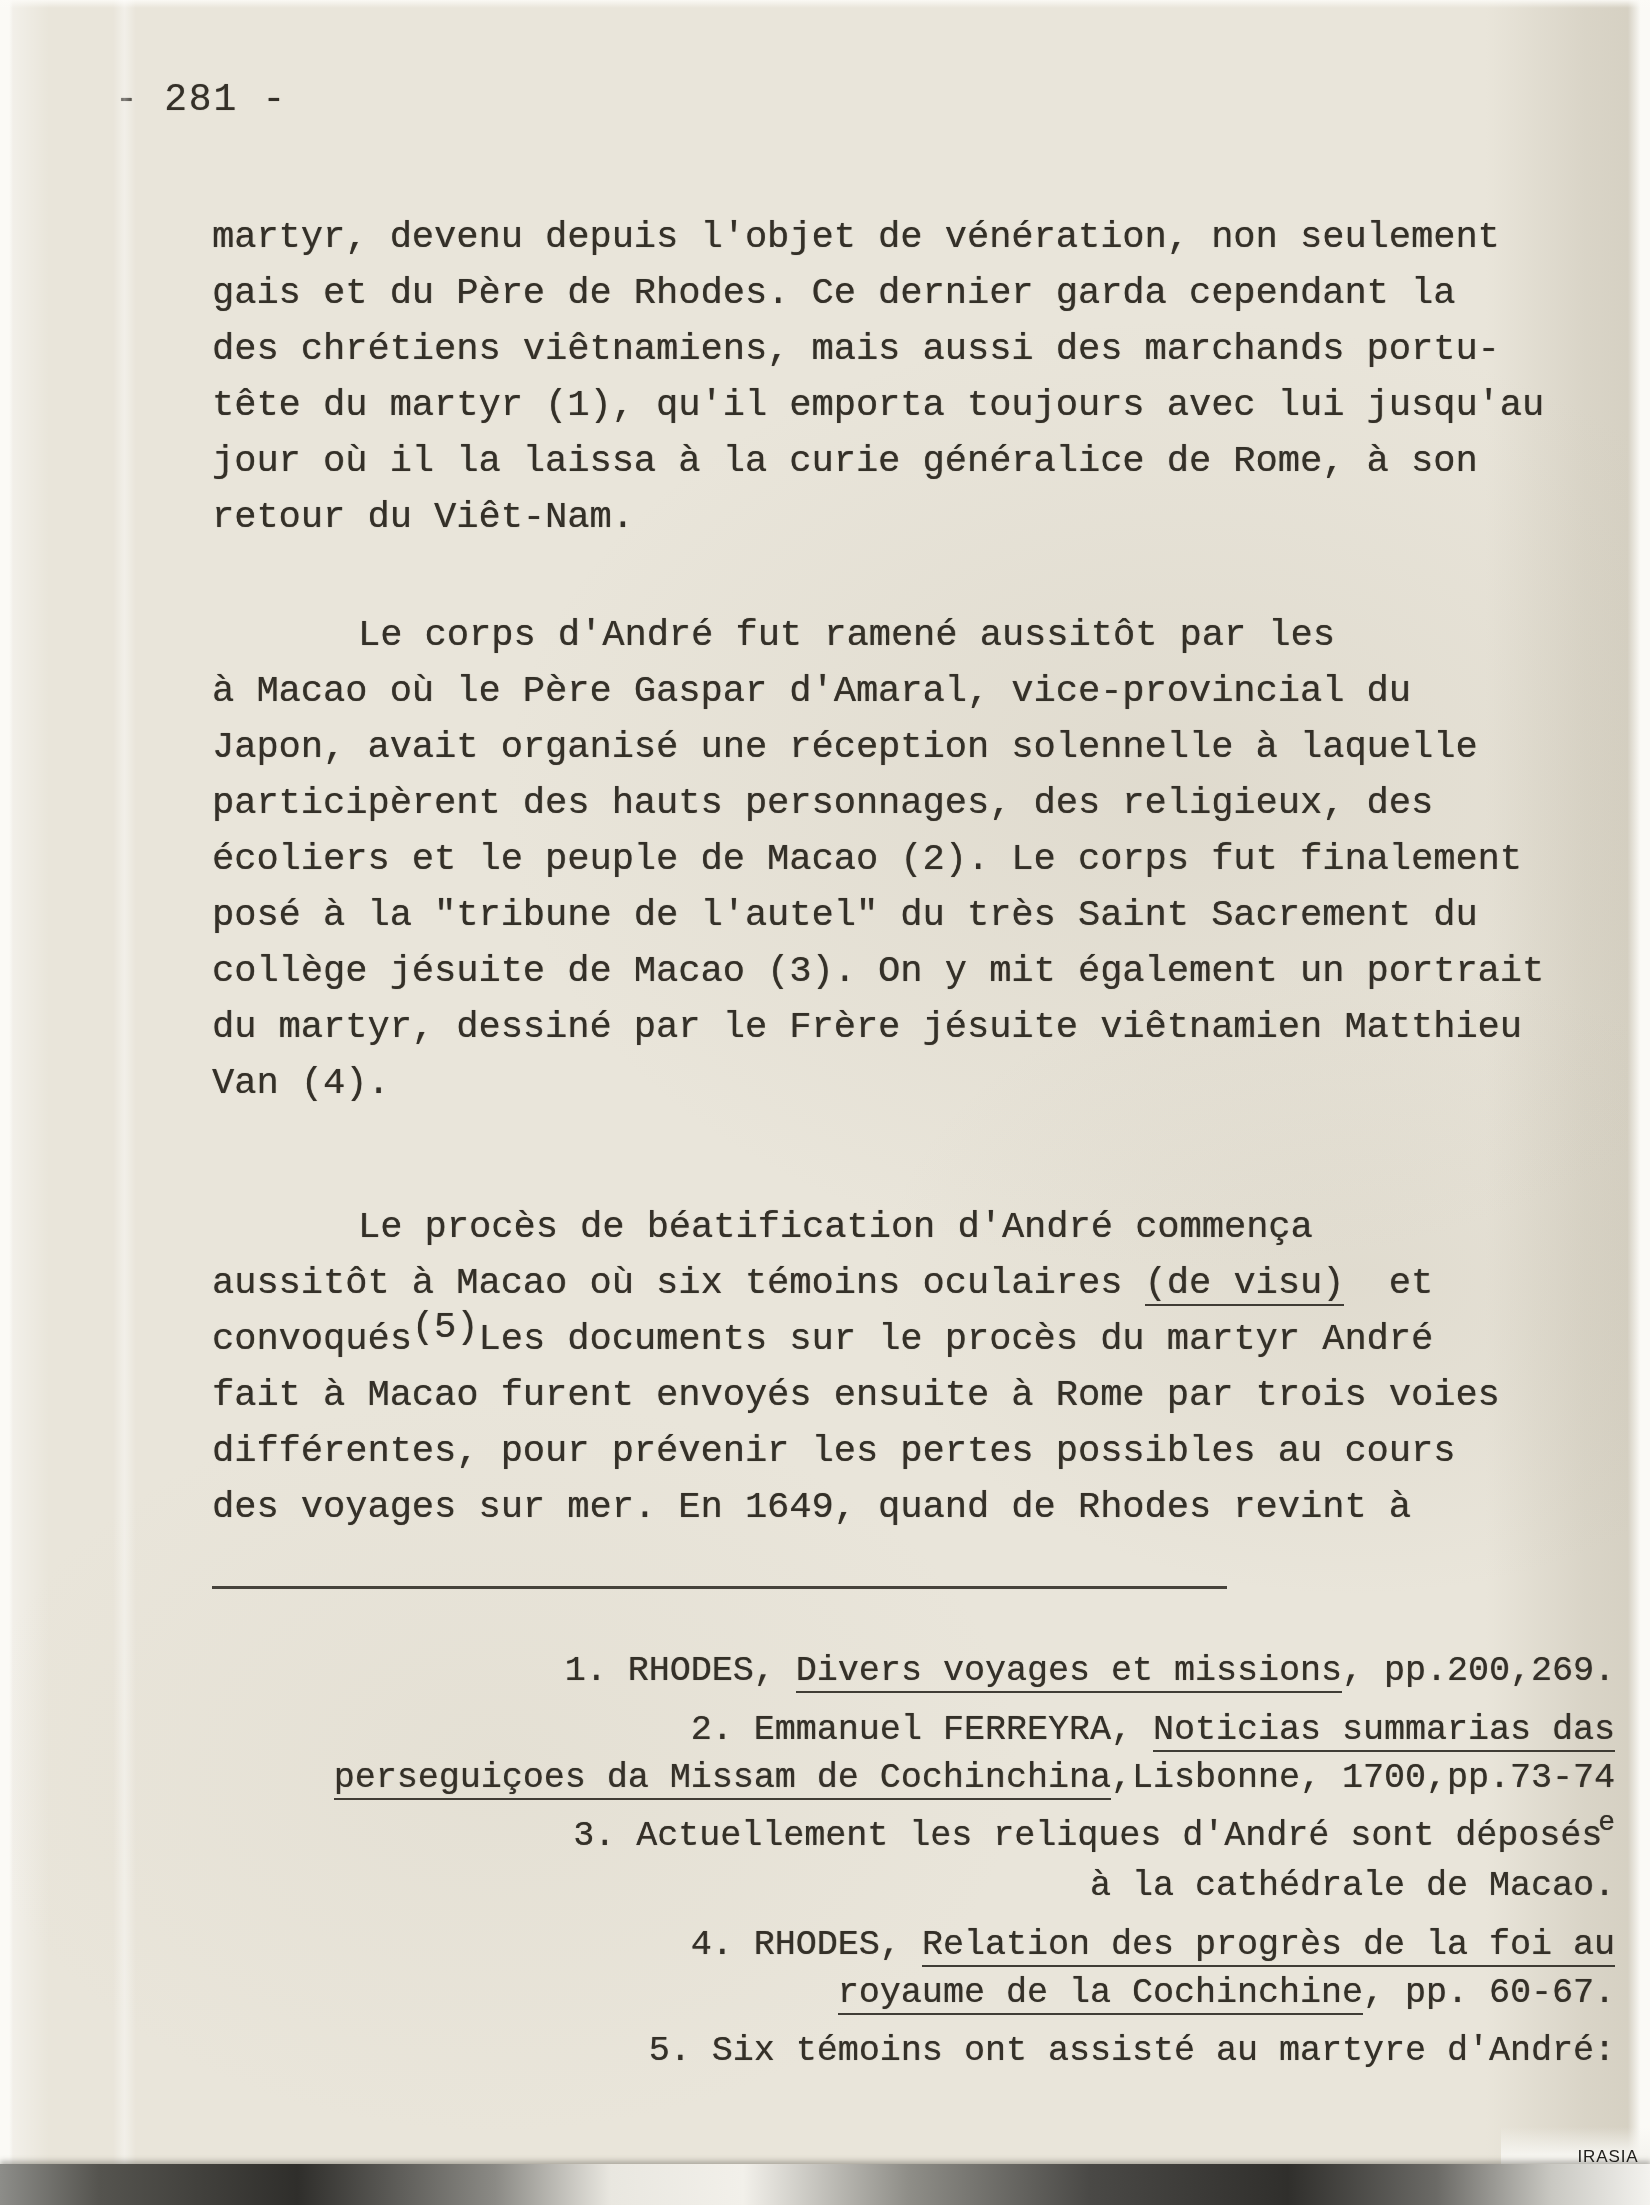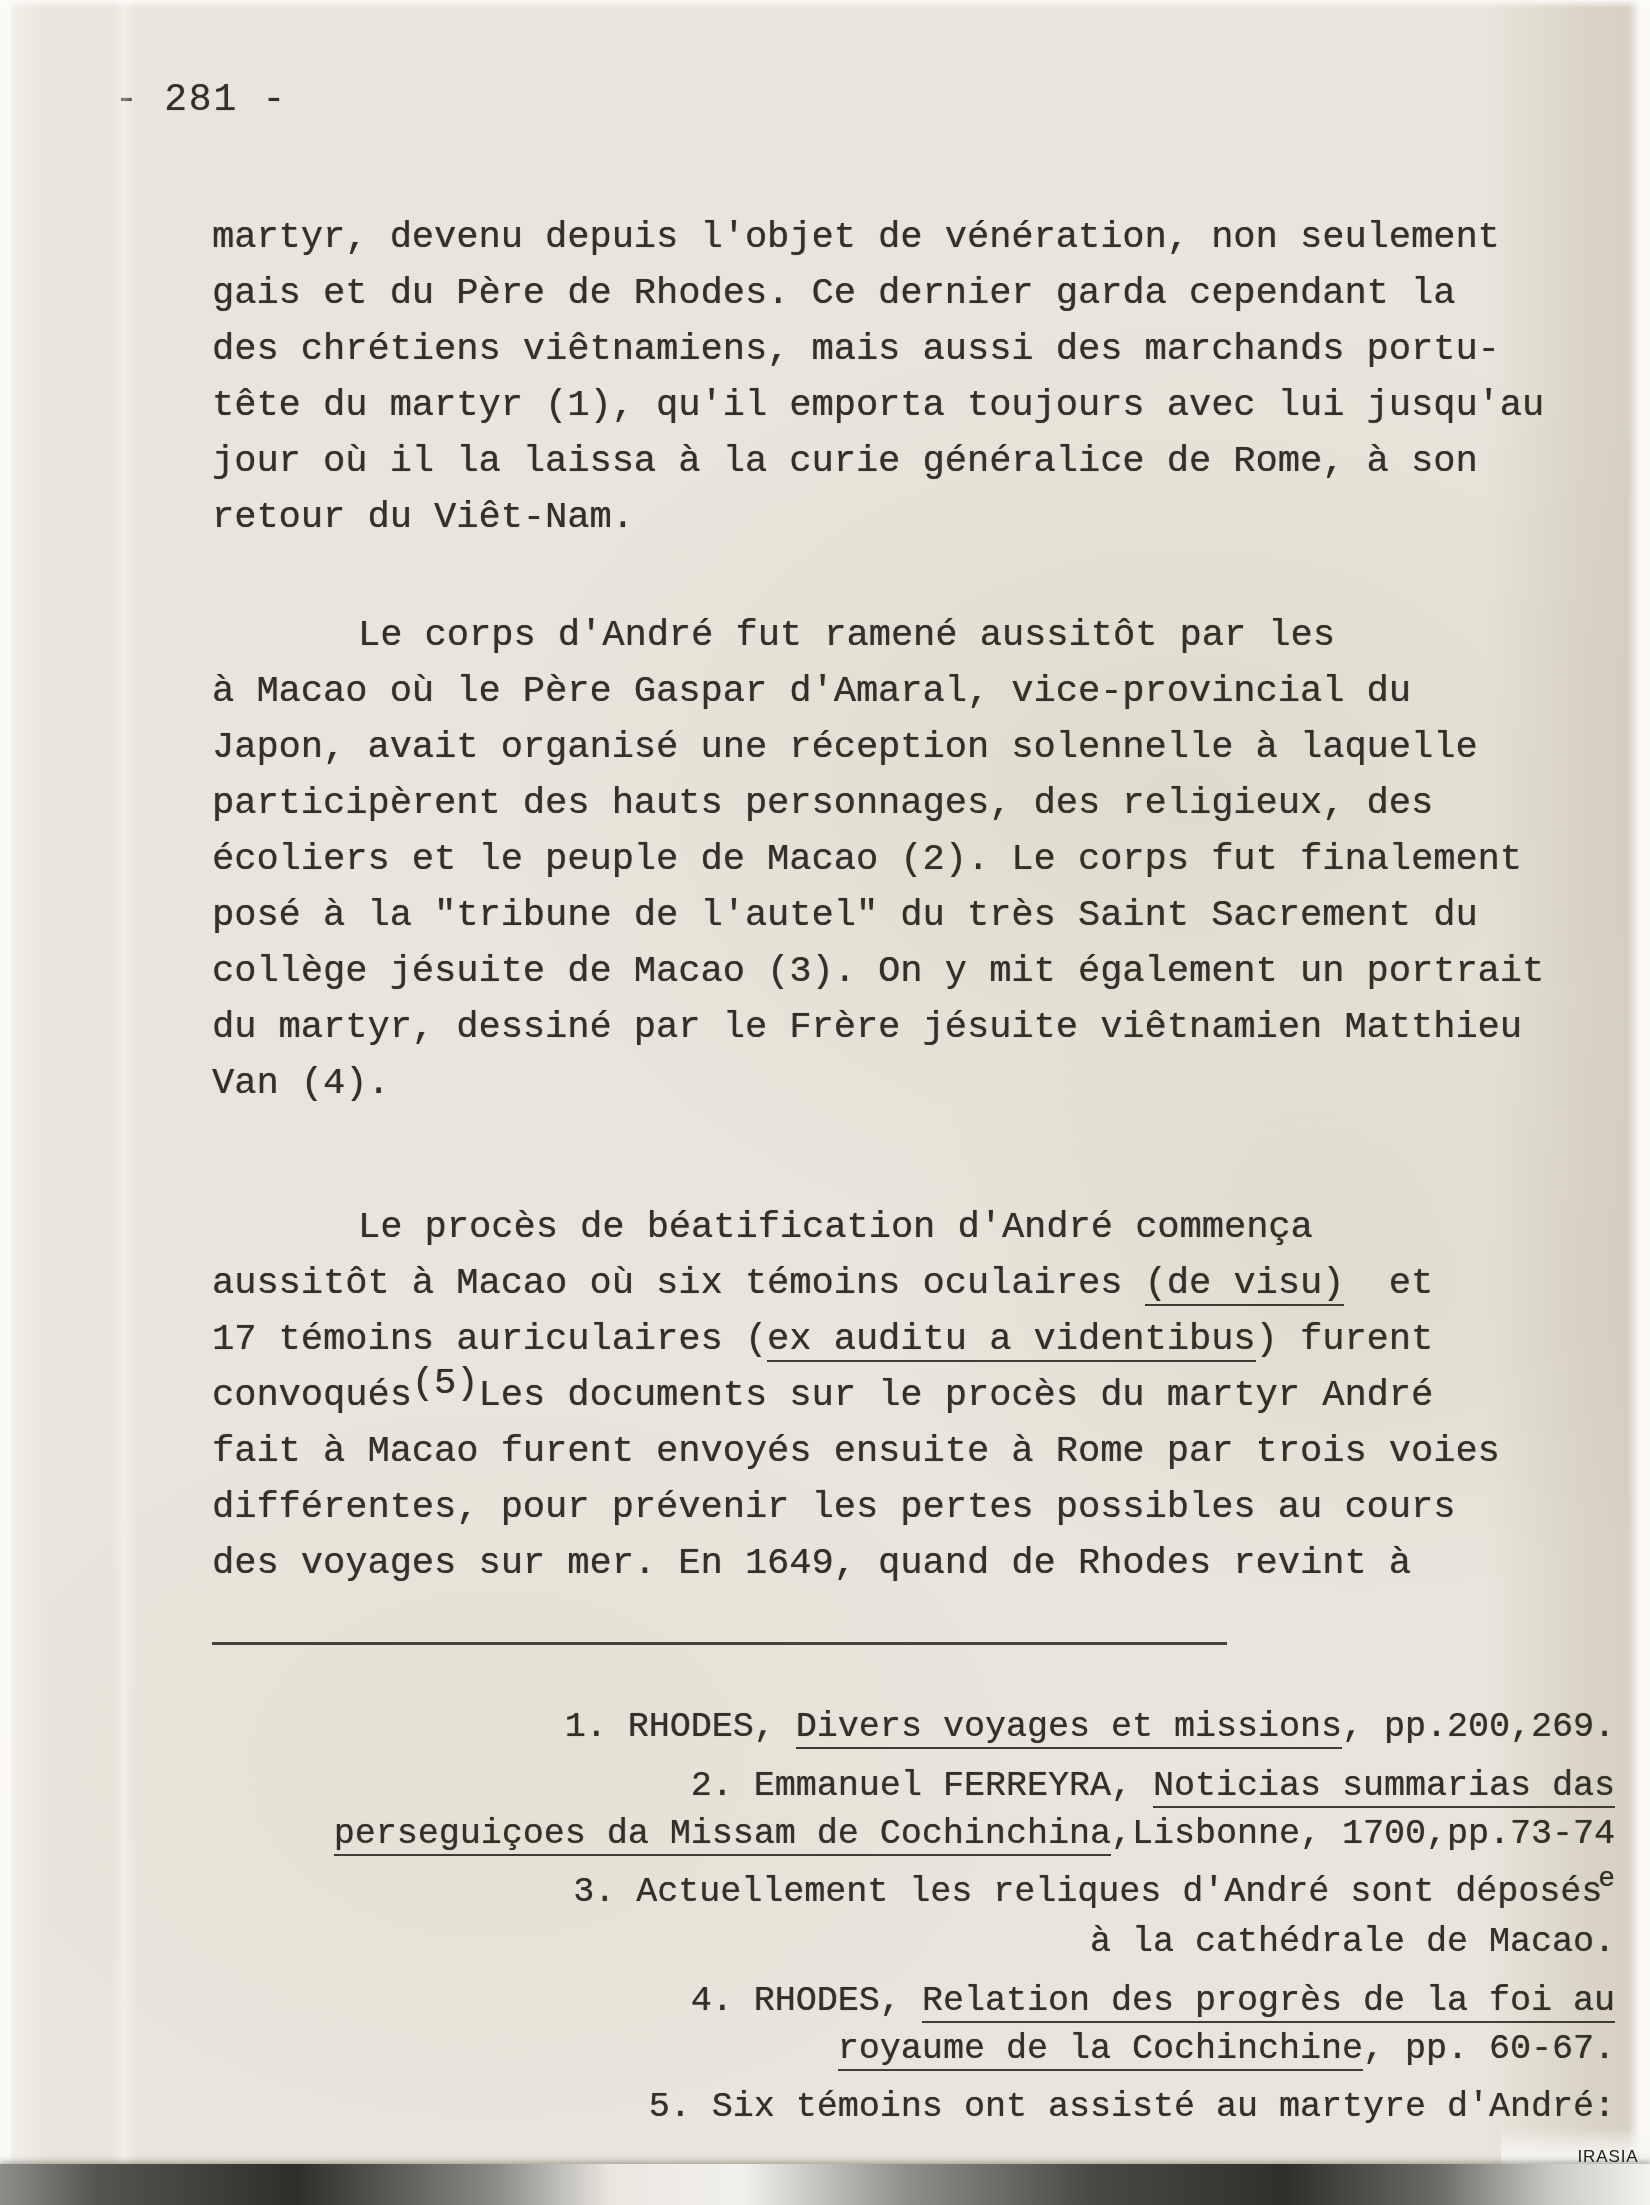--- a/index.html
+++ b/index.html
@@ -98,21 +98,20 @@
       <div class="line">écoliers et le peuple de Macao (2). Le corps fut finalement</div>
       <div class="line">posé à la "tribune de l'autel" du très Saint Sacrement du</div>
       <div class="line">collège jésuite de Macao (3). On y mit également un portrait</div>
       <div class="line">du martyr, dessiné par le Frère jésuite viêtnamien Matthieu</div>
       <div class="line">Van (4).</div>
     </div>
 
     <div class="para para-3">
       <div class="line indent">Le procès de béatification d'André commença</div>
       <div class="line"><span>aussitôt à Macao où six témoins oculaires </span><span class="u">(de visu)</span><span>  et</span></div>
-      <div class="line"><span>17 témoins auriculaires (</span><span class="u">ex auditu a videntibus</span><span>) furent</span></div>
       <div class="line"><span>convoqués</span><span class="fnref">(5)</span><span>Les documents sur le procès du martyr André</span></div>
       <div class="line">fait à Macao furent envoyés ensuite à Rome par trois voies</div>
       <div class="line">différentes, pour prévenir les pertes possibles au cours</div>
       <div class="line">des voyages sur mer. En 1649, quand de Rhodes revint à</div>
     </div>
 
     <div class="fn-rule"></div>
 
     <div class="footnotes">
       <div class="fnline fn-indent"><span>1. RHODES, </span><span class="u">Divers voyages et missions</span><span>, pp.200,269.</span></div>

